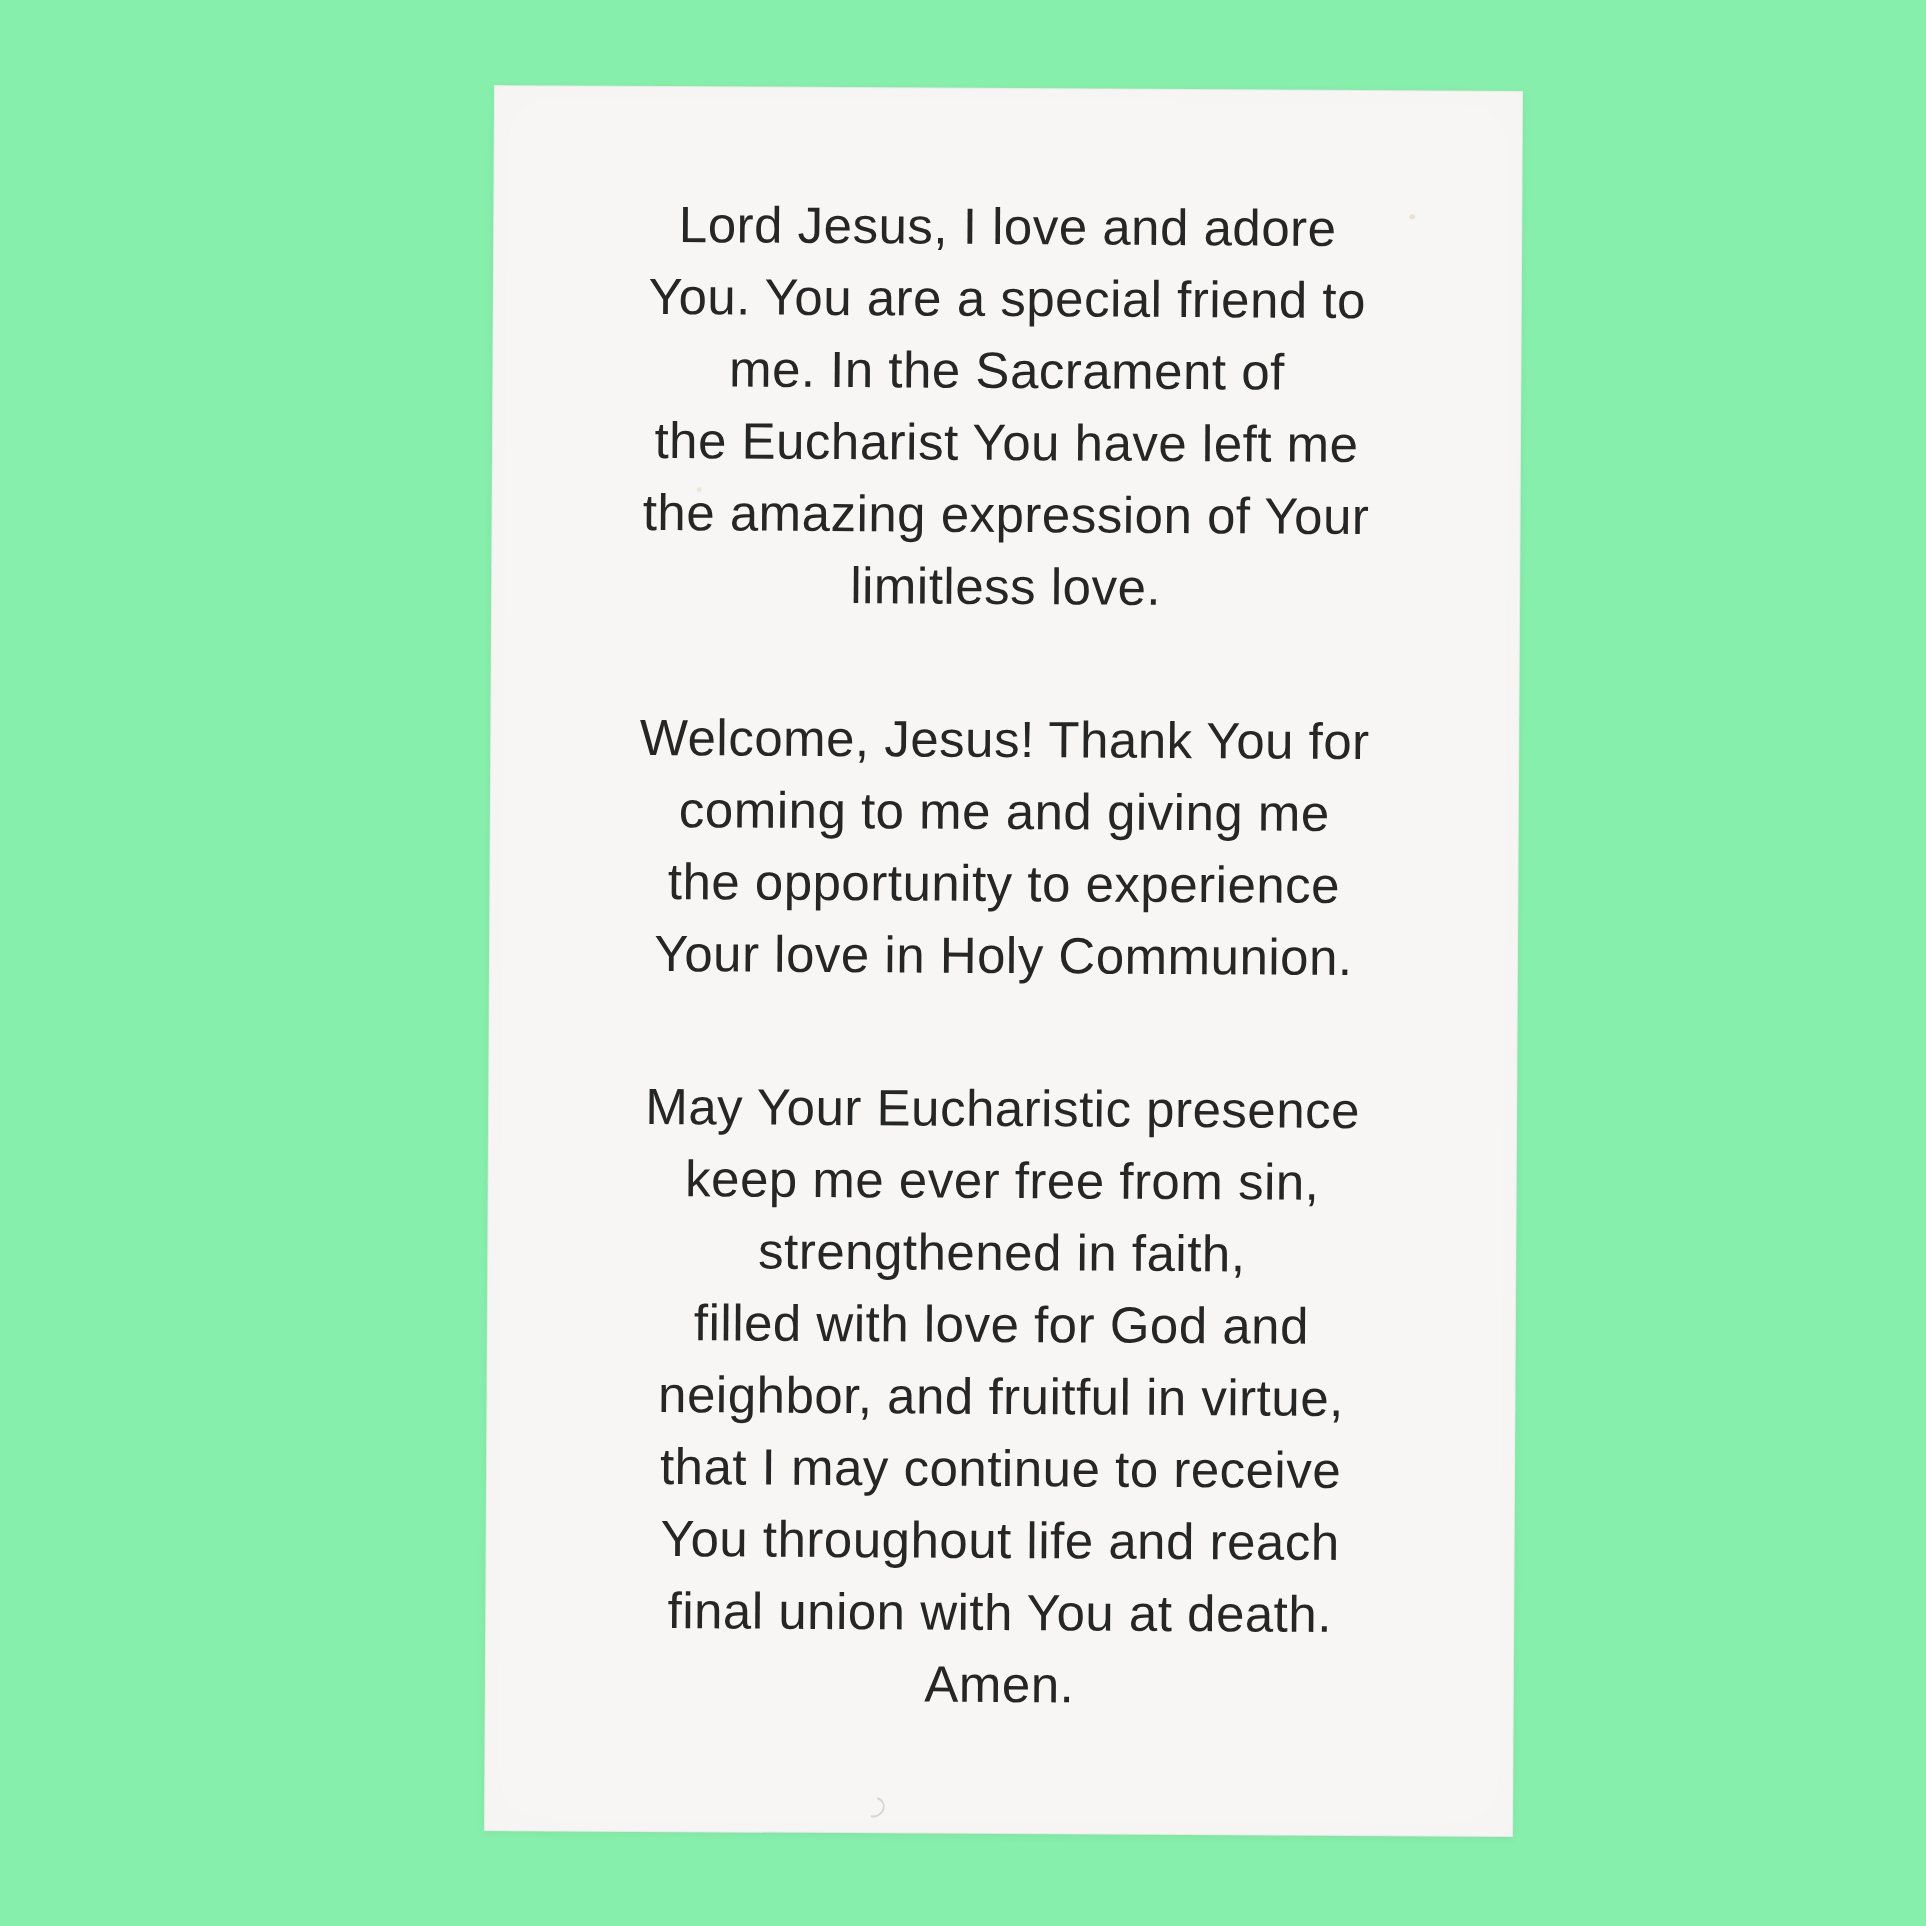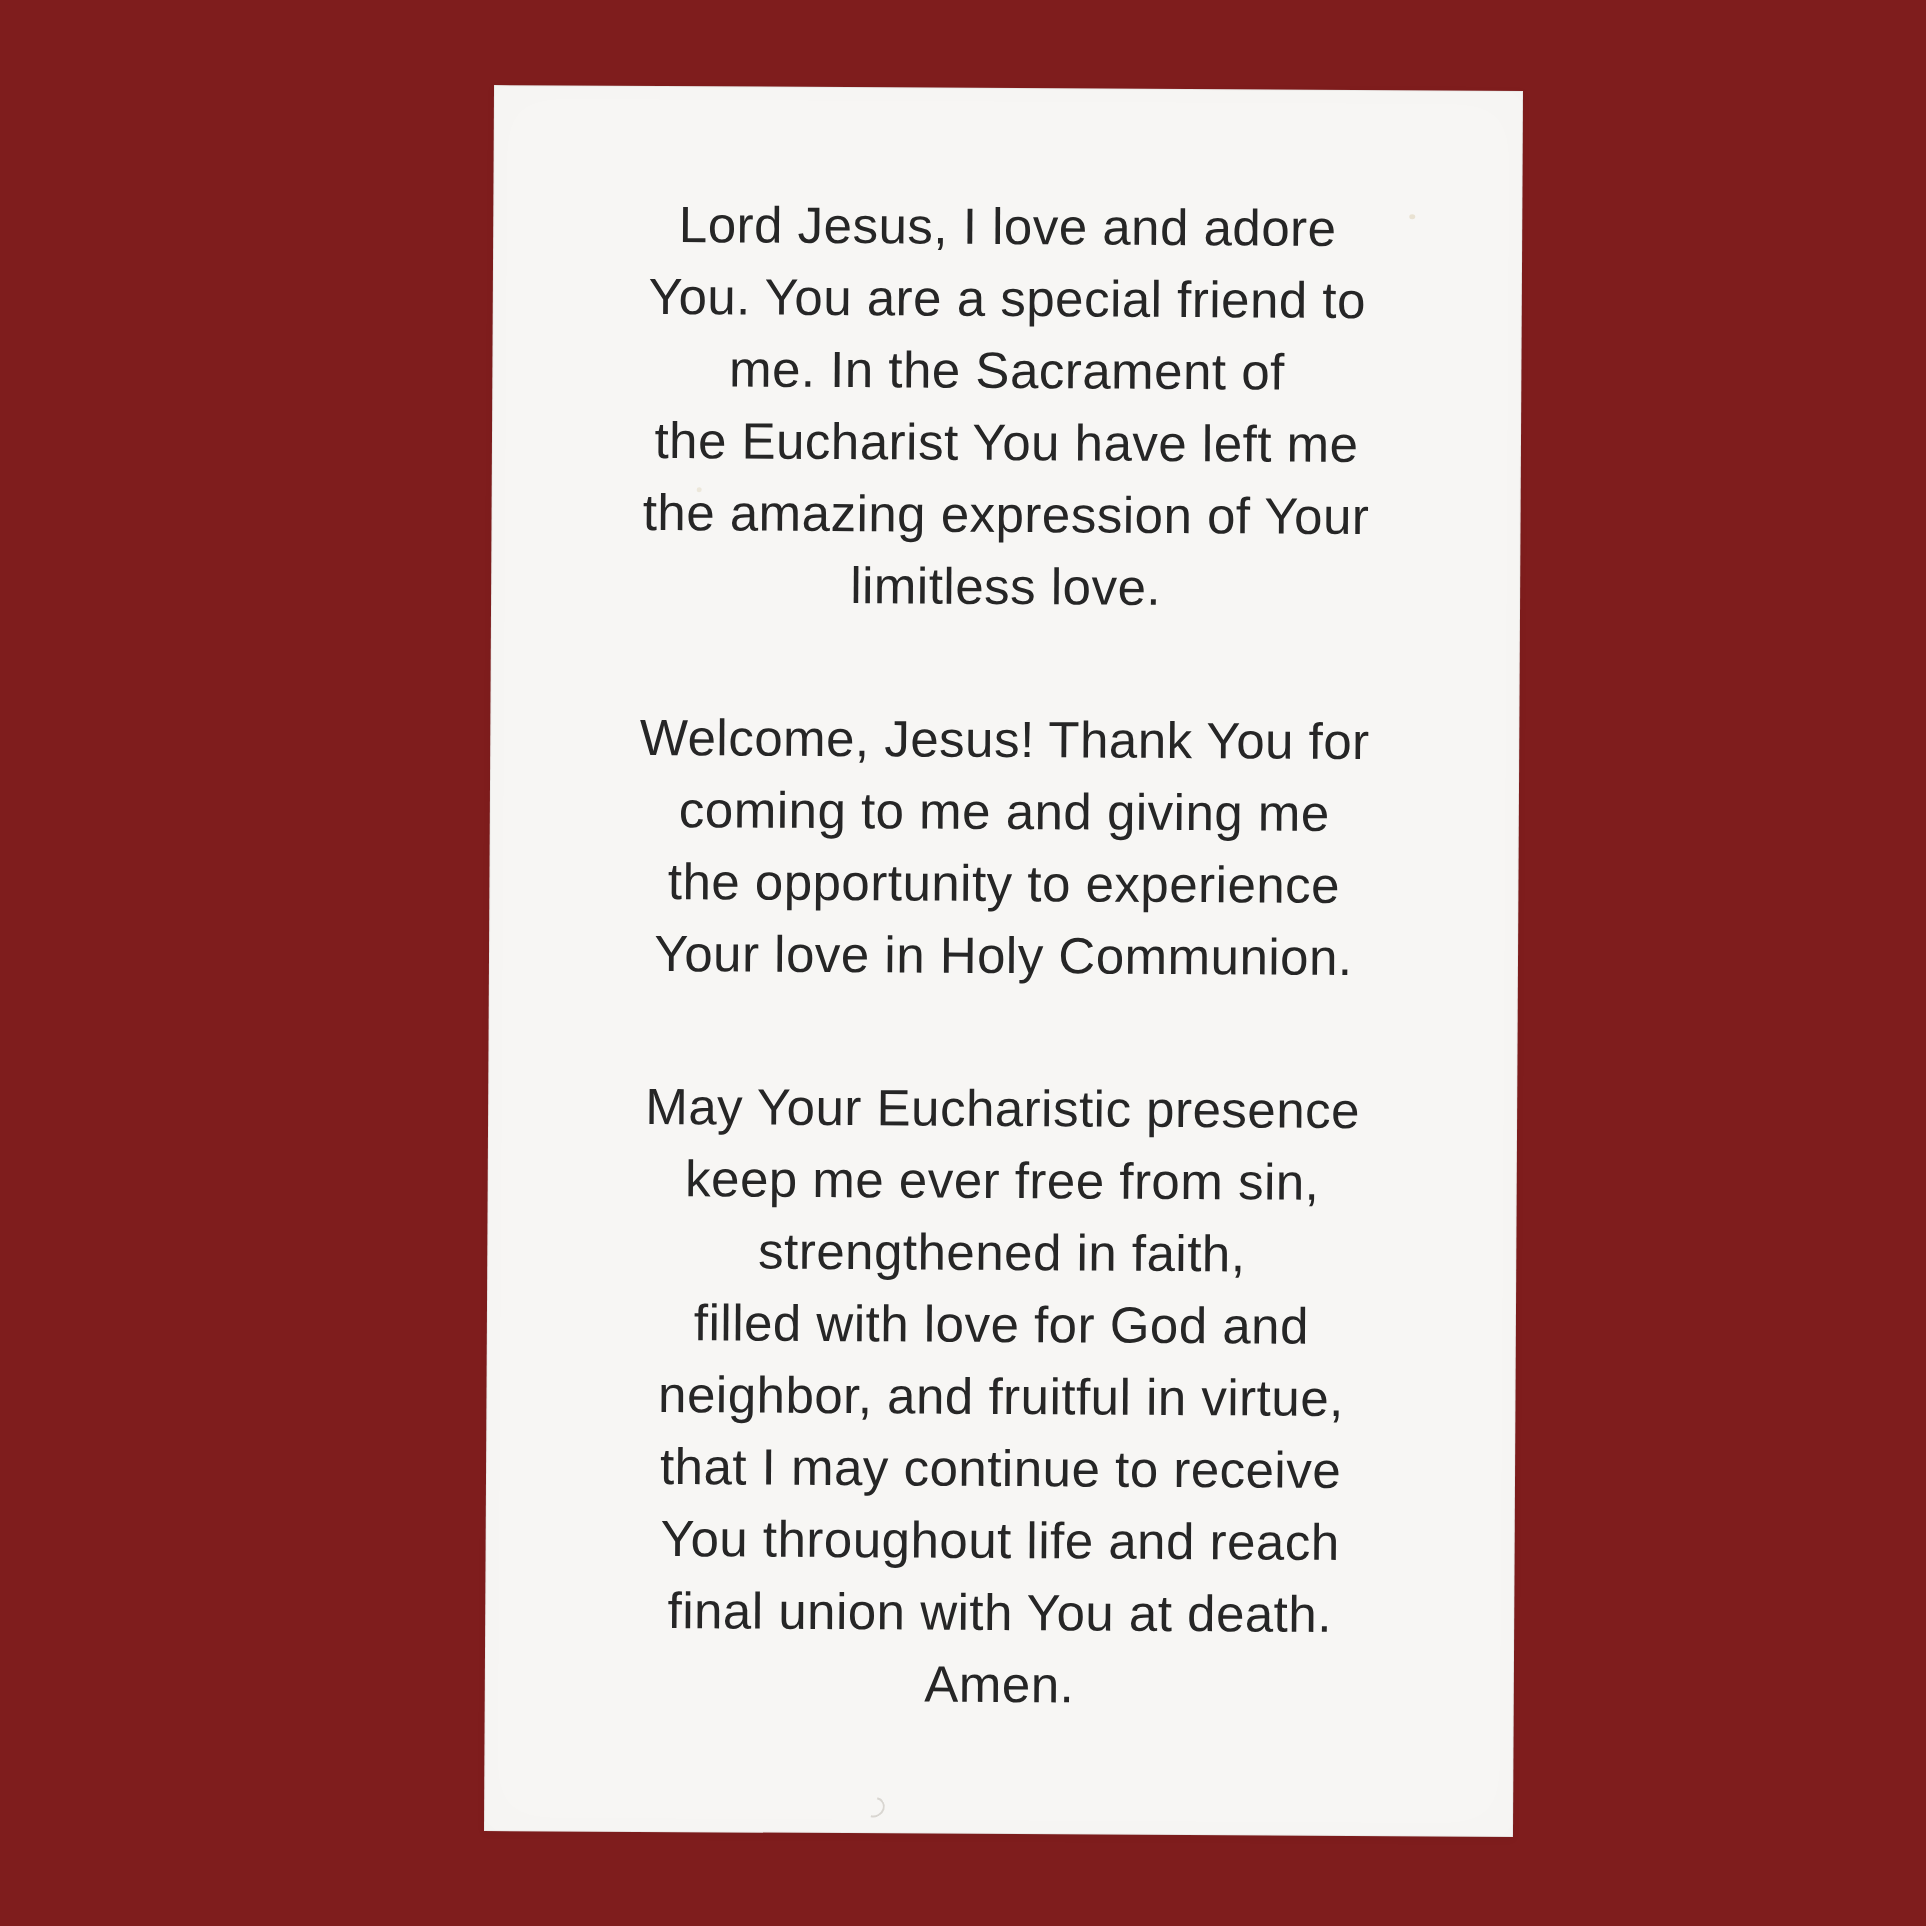--- a/index.html
+++ b/index.html
@@ -10,21 +10,21 @@
     width: 1927px;
     height: 1927px;
     background: #ffffff;
     overflow: hidden;
     font-family: "Liberation Sans", sans-serif;
     position: relative;
   }
   .stage {
     position: absolute;
     inset: 0;
-    background: #7f1d1d;
+    background: #86efac;
   }
   .card {
     position: absolute;
     left: 489px;
     top: 88px;
     width: 1029px;
     height: 1746px;
     background: #f7f6f4;
     border: 1px solid rgba(0,0,0,0.05);
     box-shadow: 0 2px 8px rgba(0,0,0,0.05), inset 0 0 59px rgba(0,0,0,0.012);

